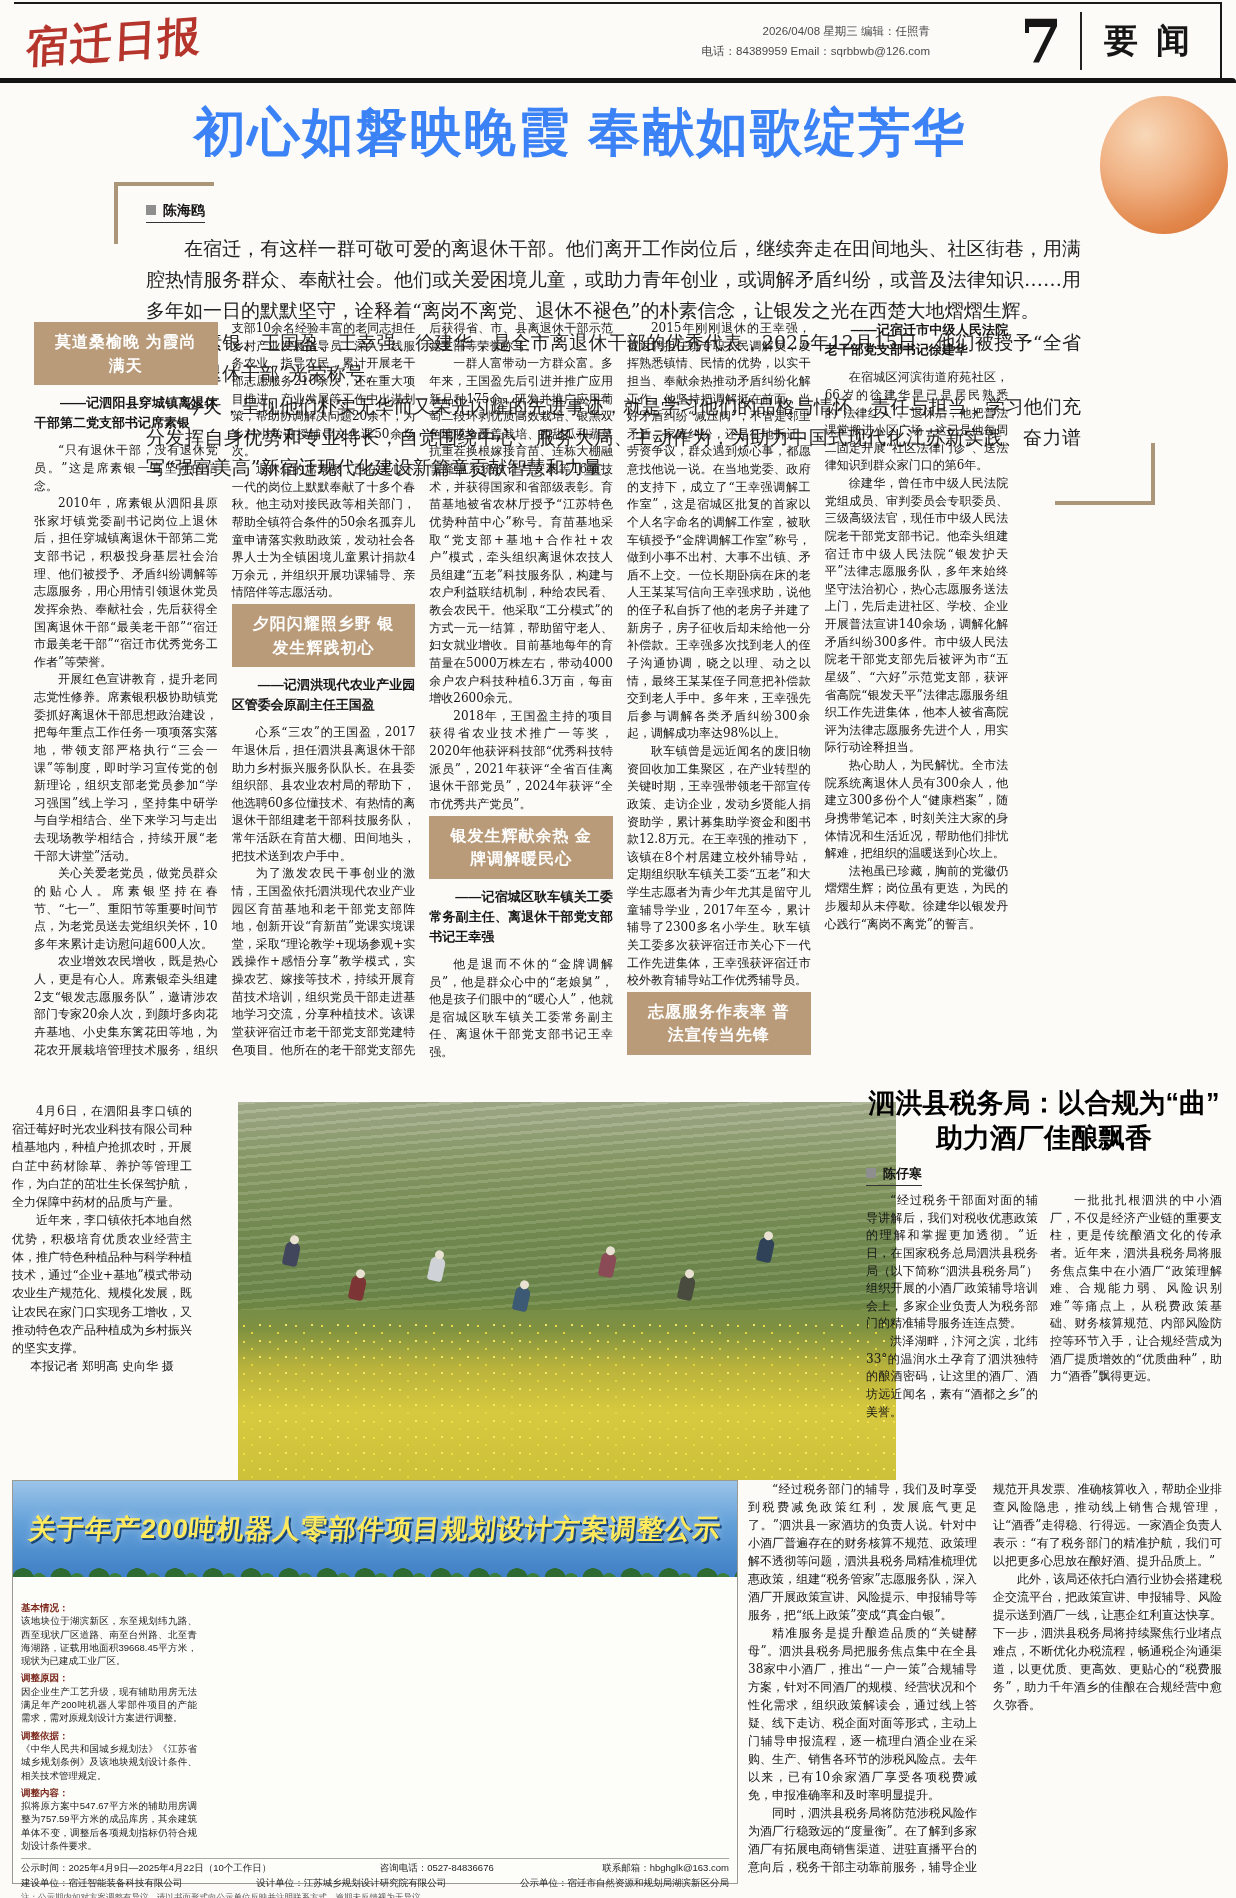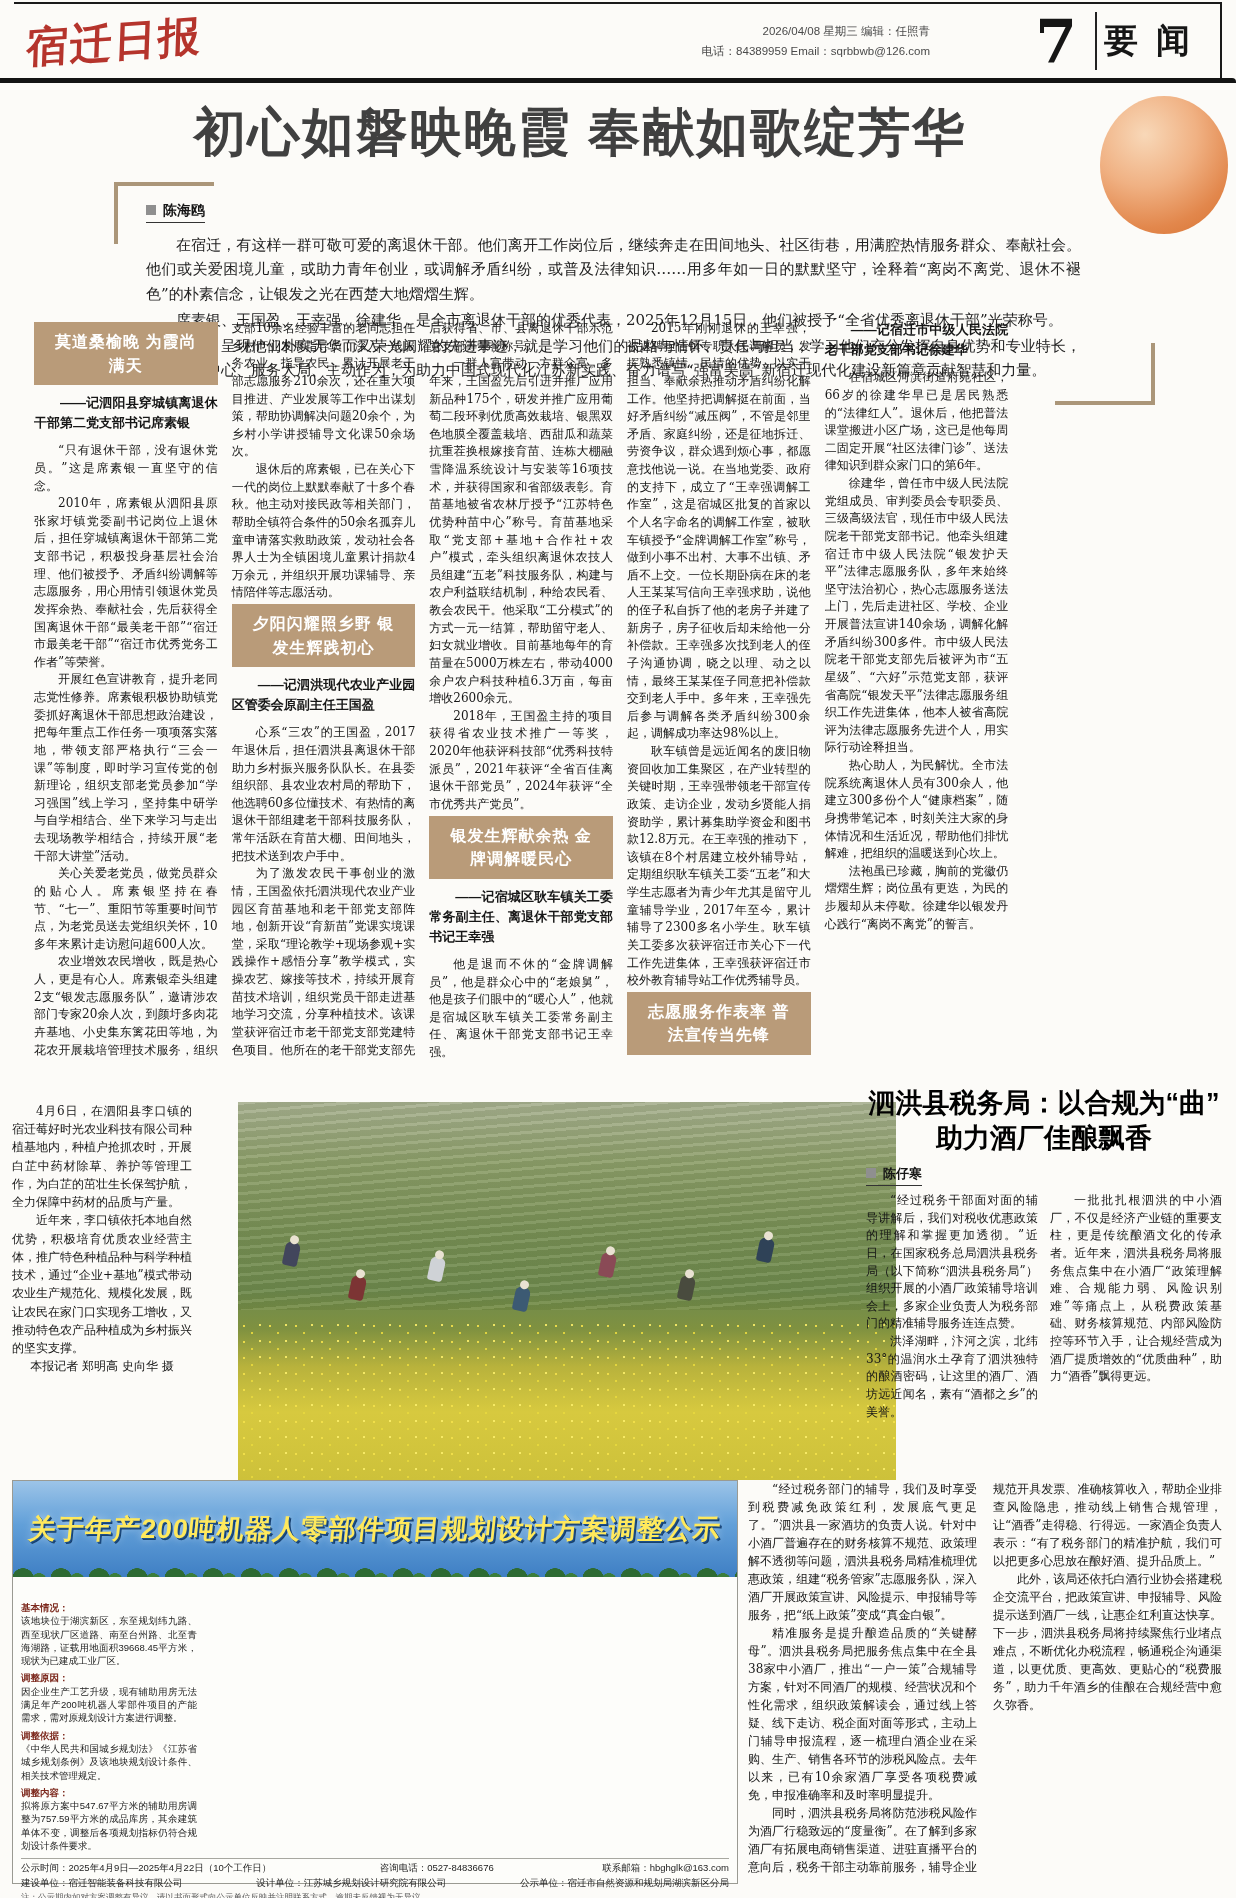--- a/index.html
+++ b/index.html
@@ -9,36 +9,36 @@
   .topline{position:absolute;top:2px;left:14px;right:14px;height:2px;background:#1a1a1a;}
   .thickrule{position:absolute;top:78px;left:0;right:0;height:5px;background:#141414;border-top-right-radius:4px;}
   .rightcorner{position:absolute;top:2px;right:14px;width:2px;height:80px;background:#1a1a1a;border-radius:2px;}
   .masthead{position:absolute;top:6px;left:22px;right:22px;height:70px;}
   .logo{position:absolute;left:4px;top:8px;font-size:42px;font-weight:bold;color:#b5342c;
         transform:rotate(-4deg) skewX(-6deg);letter-spacing:2px;font-family:"DejaVu Serif",serif;}
   .pubinfo{position:absolute;right:284px;top:16px;text-align:right;font-size:11.5px;color:#4a4a4a;
            font-family:"Liberation Sans",sans-serif;line-height:1.7;}
   .pagenobox{position:absolute;right:6px;top:0;height:70px;display:flex;align-items:center;}
   .pageno{font-size:60px;font-weight:700;line-height:1;padding:0 18px 0 10px;font-family:"DejaVu Serif",serif;}
-  .secname{font-size:34px;font-weight:bold;letter-spacing:18px;padding:6px 0 6px 7px;border-left:2px solid #222;
+  .secname{font-size:34px;font-weight:bold;letter-spacing:18px;padding:6px 0 6px 22px;border-left:2px solid #222;
            font-family:Liberation Sans, sans-serif;}
   
   .headline{position:absolute;top:98px;left:70px;width:1020px;text-align:center;font-size:52px;font-weight:900;
-            letter-spacing:2px;font-family:"Liberation Sans",sans-serif;color:#404040;margin:0;}
+            letter-spacing:2px;font-family:"Liberation Sans",sans-serif;color:#3b82f6;margin:0;}
   .deco-circle{position:absolute;right:8px;top:96px;width:128px;height:138px;border-radius:50%;
        background:radial-gradient(circle at 35% 28%,#f8d8b8,#f0b183 40%,#e2874c 72%,#d5702f);}
   
   .intro{position:absolute;top:192px;left:118px;width:935px;padding:6px 28px 14px 28px;}
   .bracket{position:absolute;width:96px;height:58px;}
   .bracket.tl{left:-4px;top:-10px;border-left:4px solid #ab9679;border-top:4px solid #ab9679;}
   .bracket.br{right:-46px;bottom:-6px;border-right:4px solid #ab9679;border-bottom:4px solid #ab9679;}
   .byline{display:inline-block;font-size:14px;font-weight:bold;border-bottom:1.5px solid #333;
           padding-bottom:2px;margin:4px 0 8px 0;text-align:right;}
   .bysq{display:inline-block;width:10px;height:10px;background:#8f8f8f;margin-right:7px;}
-  .intro p{margin:2px 0;font-size:15px;line-height:1.62;text-indent:2em;text-align:justify;color:#222;}
+  .intro p{margin:2px 0;font-size:19px;line-height:1.62;text-indent:2em;text-align:justify;color:#222;}
   
   .columns{position:absolute;top:320px;left:34px;width:1172px;height:752px;column-count:6;column-gap:14px;
            column-fill:auto;overflow:hidden;font-size:12px;line-height:1.47;text-align:justify;}
   .columns p{margin:0;text-indent:2em;}
   .sec-head{background:#b99b79;color:#fff;font-size:16px;font-weight:bold;text-align:center;padding:8px 16px;
             margin:2px 0 8px 0;letter-spacing:1px;font-family:"Liberation Sans",sans-serif;break-inside:avoid;}
   .sec-sub{font-size:13px;font-weight:bold;margin:0 0 9px 0;text-indent:2em;line-height:1.55;
            font-family:"Liberation Sans",sans-serif;break-inside:avoid;}
   
   .caption{position:absolute;left:12px;top:1102px;width:180px;font-size:12px;line-height:1.52;text-align:justify;}

